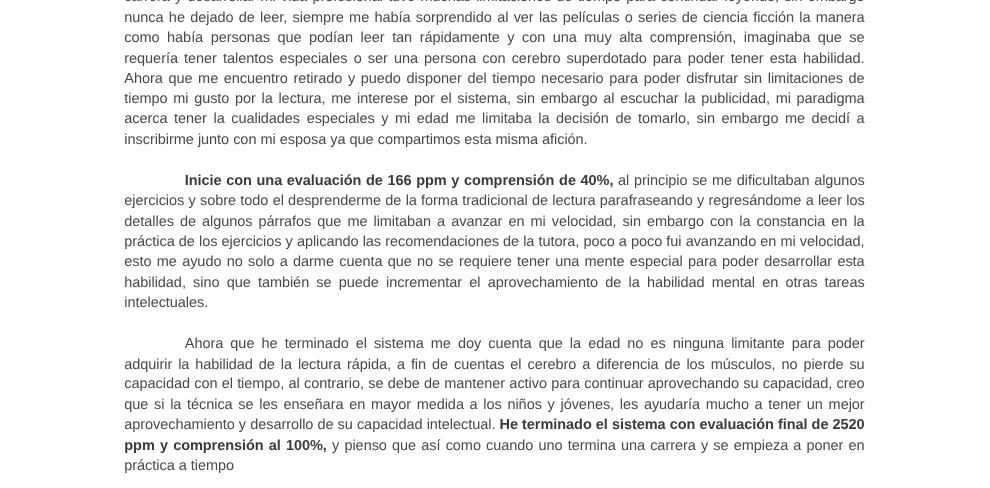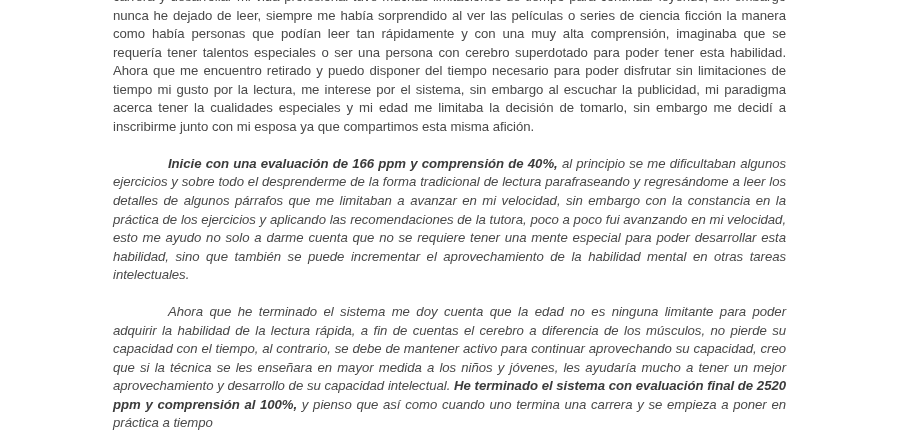--- a/index.html
+++ b/index.html
@@ -33,21 +33,20 @@
     color: #4a4a4a;
     letter-spacing: -0.05px;
     word-spacing: 0.1px;
     -webkit-font-smoothing: antialiased;
   }
   .para.indent {
     text-indent: 55px;
   }
   .para.gap-above {
     margin-top: 18.5px;
-    font-style: italic;
   }
   .para b {
     font-weight: bold;
     color: #3c3c3c;
   }
   
   #text-column {
     filter: contrast(1.02);
   }
 </style>

